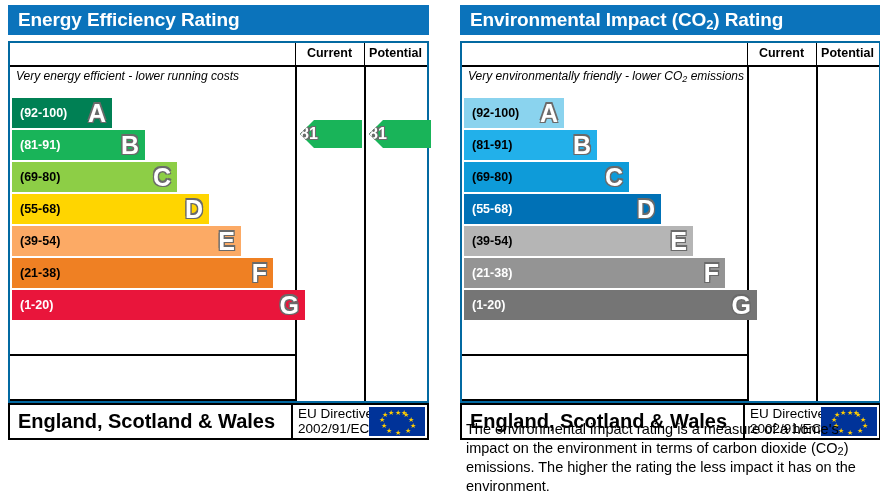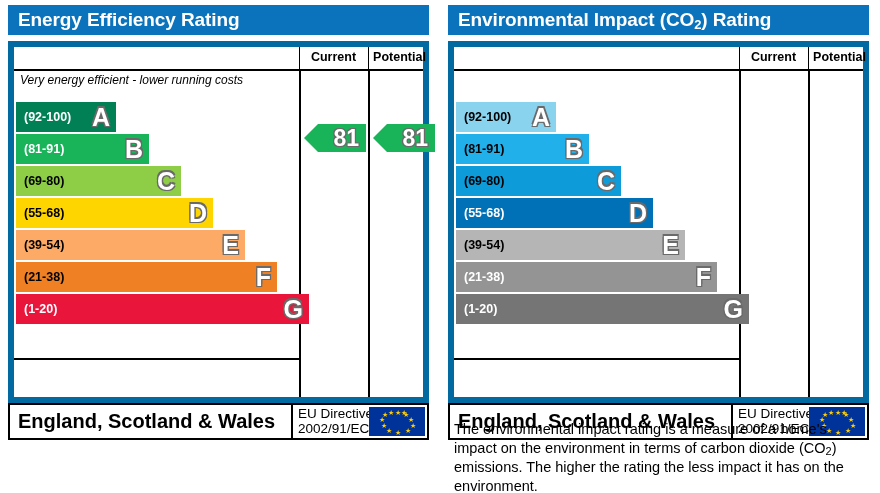--- a/index.html
+++ b/index.html
@@ -8,40 +8,40 @@
     width: 880px; height: 493px;
     background: #ffffff;
     font-family: "Liberation Sans", sans-serif;
     -webkit-font-smoothing: antialiased;
   }
   .page { position: relative; width: 880px; height: 493px; overflow: hidden; }
 
   
   .panel { position: absolute; top: 0; width: 429px; height: 493px; }
   .panel.left  { left: 0; padding-left: 24px; }
-  .panel.right { left: 440px; }
+  .panel.right { left: 452px; }
 
   .banner {
     position: absolute; left: 8px; top: 5px;
     width: 421px; height: 30px;
     background: #0b73bb;
     color: #ffffff;
     font-size: 19px; font-weight: bold;
     line-height: 30px;
     padding-left: 10px;
     white-space: nowrap;
     letter-spacing: -0.1px;
   }
   .banner sub { font-size: 13px; vertical-align: baseline; position: relative; top: 3px; }
 
   
   .grid {
     position: absolute; left: 8px; top: 41px;
     width: 421px; height: 362px;
-    border: 6px solid #0369a1;
+    border: 2px solid #0369a1;
     background: #ffffff;
   }
   
   .hdr-row { position: absolute; left: 0; top: 0; width: 100%; height: 22px; }
   .hdr-sep { position: absolute; top: 0; width: 1px; height: 22px; background: #000; }
   .hdr-cell {
     position: absolute; top: 0; height: 22px; line-height: 21px;
     font-size: 12.5px; font-weight: bold; text-align: center; color: #000;
   }
   .hdr-underline { position: absolute; left: 0; top: 22px; width: 100%; height: 2px; background: #000; }
@@ -75,22 +75,22 @@
     font-size: 25px; font-weight: bold; color: #ffffff;
     text-shadow:
       -1.2px -1.2px 0 #6a6a6a,  1.2px -1.2px 0 #6a6a6a,
       -1.2px  1.2px 0 #6a6a6a,  1.2px  1.2px 0 #6a6a6a;
     line-height: 1;
   }
 
   
   .arrow {
     position: absolute; height: 28px;
-    display: flex; align-items: center; justify-content: flex-end;
-    color: #ffffff; font-size: 23px; font-weight: bold;
+    display: flex; align-items: center; justify-content: flex-start;
+    color: #ffffff; font-size: 16px; font-weight: bold;
     padding-right: 7px;
     clip-path: polygon(14px 0, 100% 0, 100% 100%, 14px 100%, 0 50%);
   }
   .arrow span {
     text-shadow:
       -1.2px -1.2px 0 #6a6a6a,  1.2px -1.2px 0 #6a6a6a,
       -1.2px  1.2px 0 #6a6a6a,  1.2px  1.2px 0 #6a6a6a;
   }
 
   
@@ -227,20 +227,23 @@
         <div class="hdr-sep" style="left:285px;"></div>
         <div class="hdr-sep" style="left:354px;"></div>
         <div class="hdr-cell" style="left:285px; width:69px;">Current</div>
         <div class="hdr-cell" style="left:354px; width:63px;">Potential</div>
       </div>
       <div class="hdr-underline"></div>
 
       <div class="vsep" style="left:285px;"></div>
       <div class="vsep" style="left:354px;"></div>
 
+      <div class="cap cap-top">
+        <span>Very environmentally friendly - lower CO</span><sub>2</sub><span> emissions</span>
+      </div>
 
       <div class="bar" style="top:44px;  width:100px; background:#8ad3ee;">
         <span class="range">(92-100)</span>
         <span class="letter">A</span>
       </div>
       <div class="bar" style="top:76px;  width:133px; background:#22b0ea;">
         <span class="range">(81-91)</span>
         <span class="letter">B</span>
       </div>
       <div class="bar" style="top:108px; width:165px; background:#0e9bd9;">

